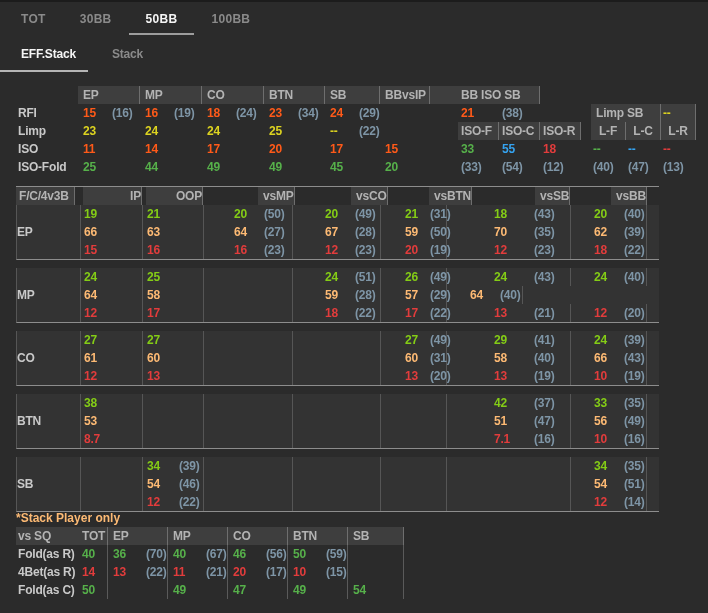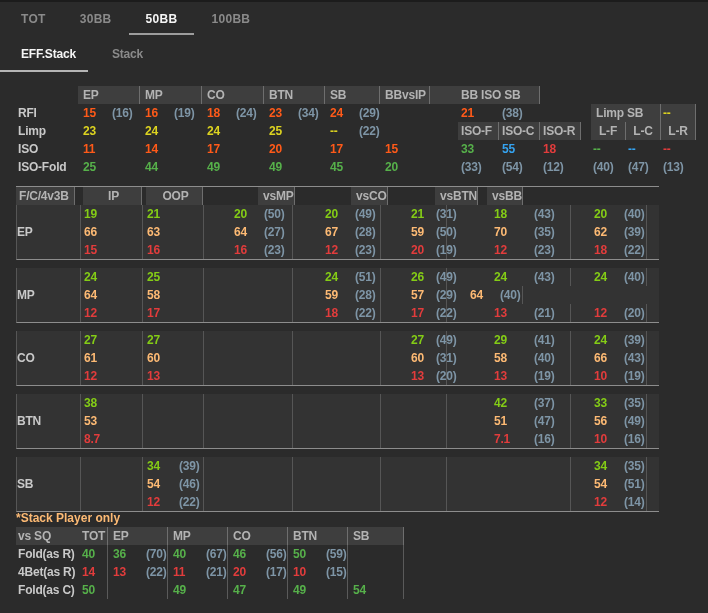--- a/index.html
+++ b/index.html
@@ -30,32 +30,32 @@
   .L{width:62px}.P{width:62px}.P4{width:61px}.P5{width:55px}.P6{width:50px}
   .BL{width:28px;padding:0}.BS{width:41px;padding-left:3px}
   .BH{width:110px;padding-left:31px}
   .GP{width:10px;padding:0}
   .LS2{width:70px}.LS{width:35px;padding-left:2px}
   .ctr{text-align:center;padding:0}
   .v{width:29px}
 
   
   .t2{position:absolute;left:16px;top:186px;width:643px;border-top:1px solid #8d8d8d}
-  .hc{padding:0;display:flex;text-align:center}
+  .hc{padding:0;display:flex;text-align:right}
   .hs{flex:1;background:#3e3e3e;color:#b3b3b3;border-right:1px solid #6e6e6e;padding-left:5px}
   .m0{margin-left:0;padding-left:3px}
   .mMP{margin-left:25px}.mCO{margin-left:27px}.mBTN{margin-left:25px}.mSB{margin-left:42px}.mBB{margin-left:18px}
   .t2b{background:#333333;border-bottom:1px solid #8d8d8d;border-left:1px solid #565656;margin-bottom:8px}
   .t2b .c{border-right:1px solid #565656}
   .tL{width:64px;text-align:left;padding:0 5px 0 0;color:#c9c9c9}
   .tIP{width:62px;padding-left:3px}
   .tOOP{width:61px;padding-left:4px}
   .tMP{width:89px;padding-left:30px}
   .tCO{width:88px;padding-left:32px}
-  .tBTN{width:66px;padding-left:30px}
+  .tBTN{width:66px;padding-left:24px}
   .tSB{width:124px;padding-left:47px}
   .tBB{width:76px;padding-left:23px}
   .w25{width:25px}.w30{width:30px}.w32{width:32px}.w33{width:33px}.w40{width:40px}
   .ln0 .vv{color:#84cc16}.ln1 .vv{color:#fdba74}.ln2 .vv{color:#e23c3c}
 
   
   .t3{position:absolute;left:16px;top:511px;width:388px}
   .t3ttl{height:16px;line-height:15px;color:#fdba74;letter-spacing:0}
   .t3 .r .c{border-right:1px solid #5a5a5a}
   .uLT{width:92px;padding-left:2px}
@@ -180,20 +180,23 @@
       </div>
     <div class="c tMP hc">
         <div class="hs mMP">vsMP</div>
       </div>
     <div class="c tCO hc">
         <div class="hs mCO">vsCO</div>
       </div>
     <div class="c tBTN hc">
         <div class="hs mBTN">vsBTN</div>
       </div>
+    <div class="c tSB hc">
+        <div class="hs mSB">vsSB</div>
+      </div>
     <div class="c tBB hc">
         <div class="hs mBB">vsBB</div>
       </div>
   </div>
 
   <div class="t2b">
     <div class="r ln0">
       <div class="c tL"></div>
       <div class="c tIP"><span class="vv w32">19</span></div>
       <div class="c tOOP"><span class="vv w32">21</span></div>

